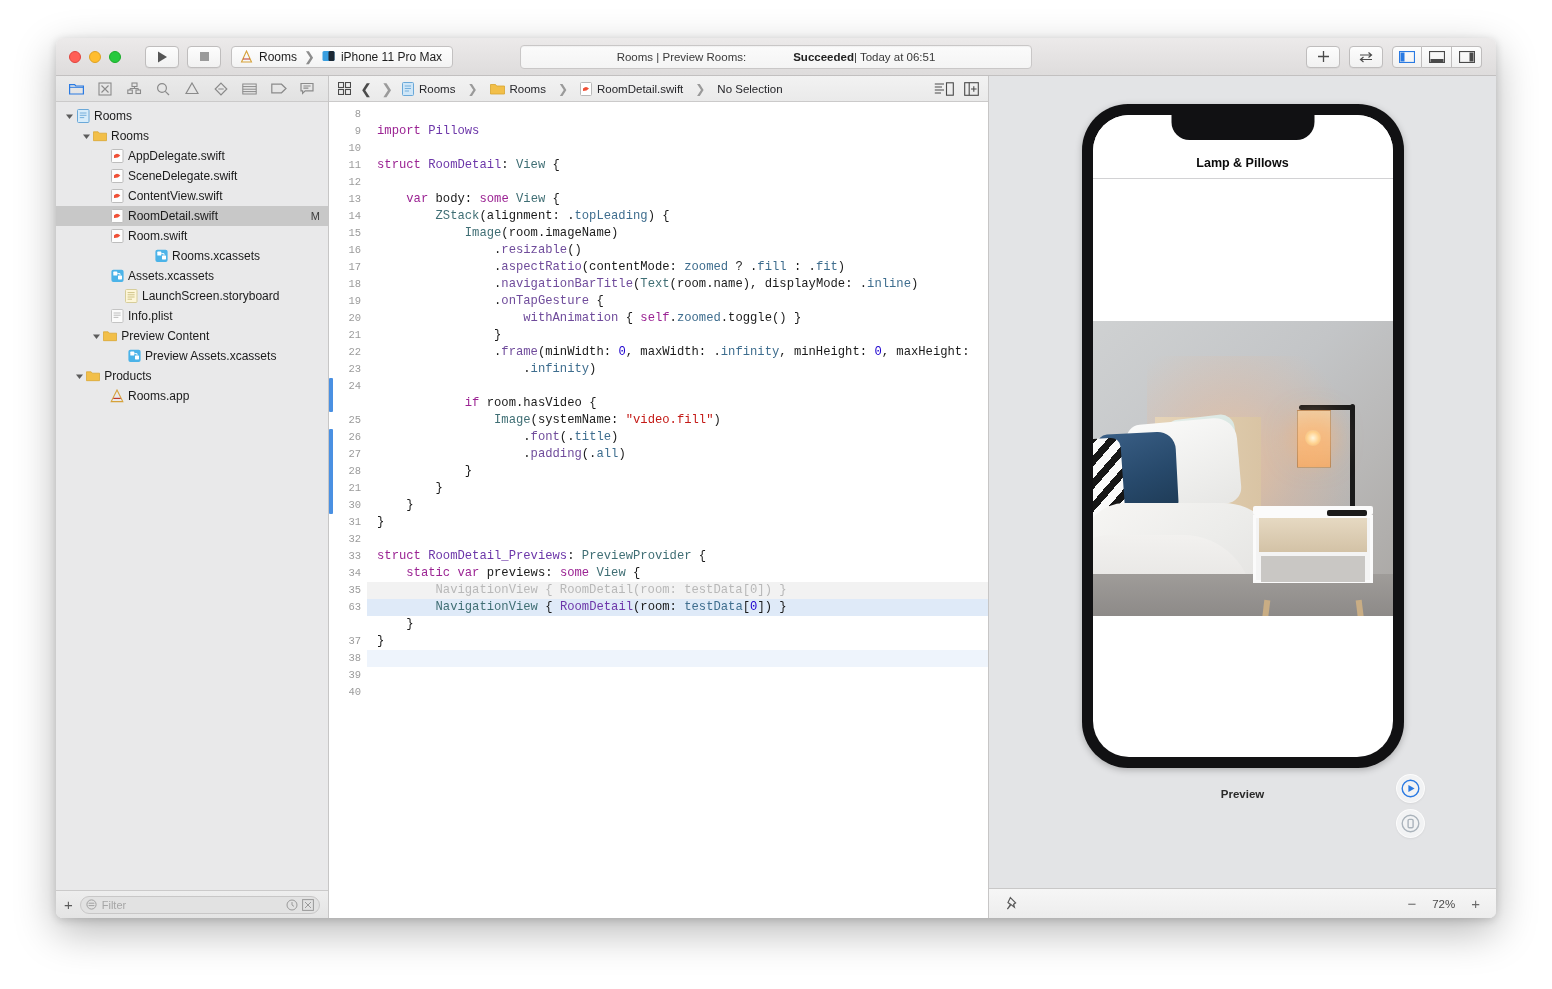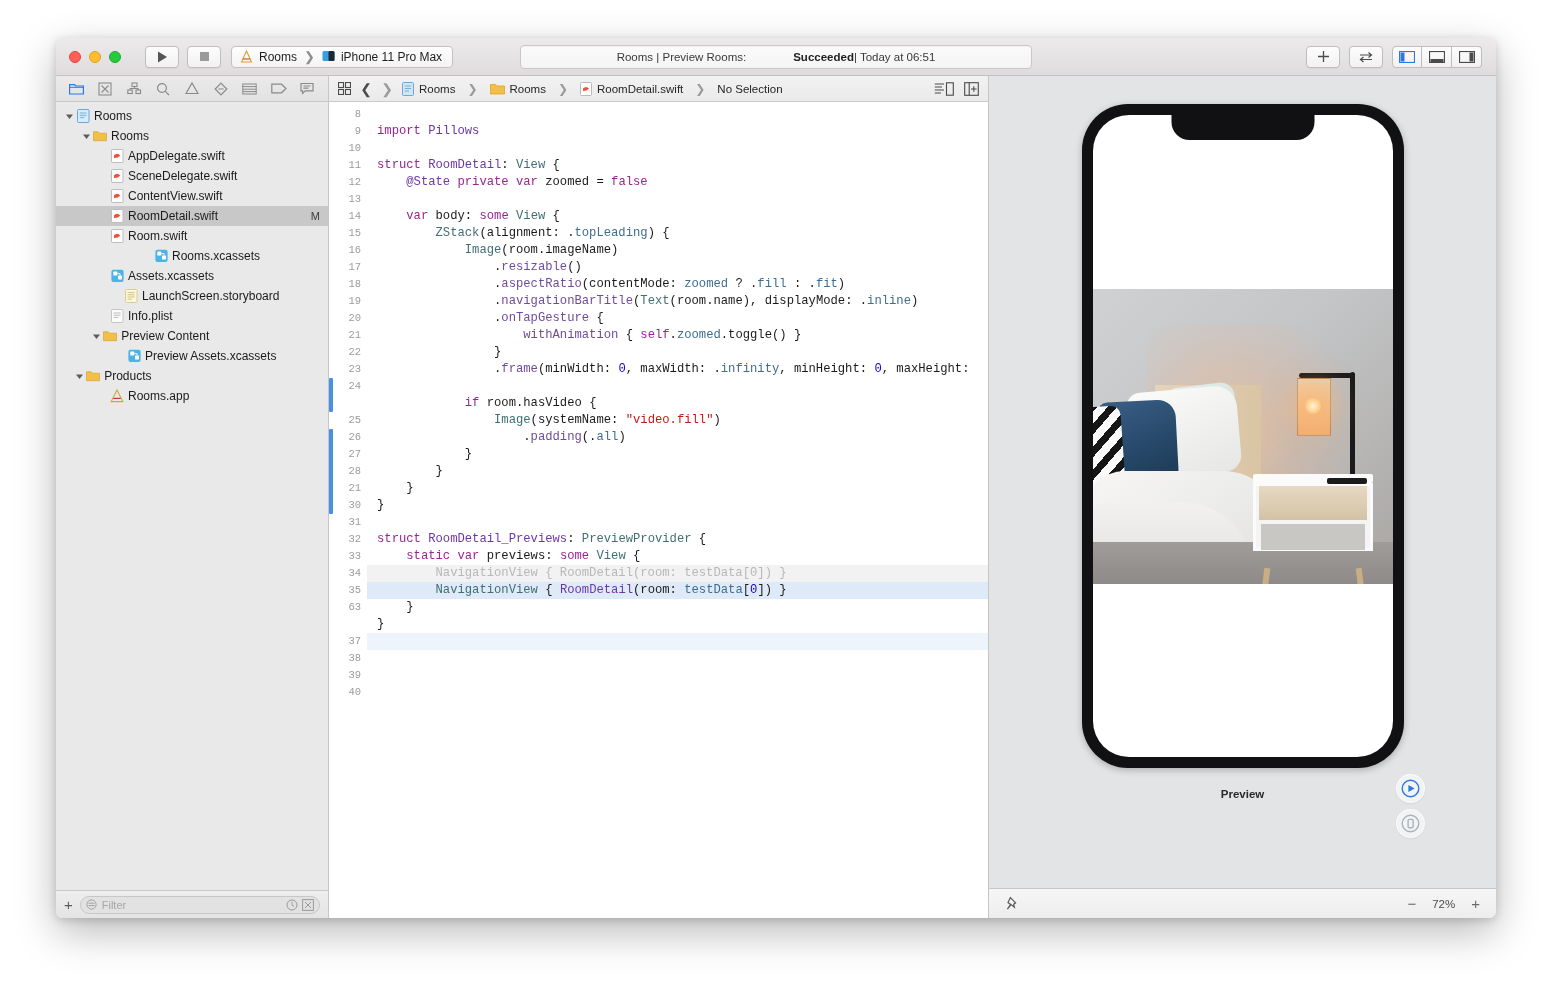--- a/index.html
+++ b/index.html
@@ -757,35 +757,36 @@
             <div class="ln">39</div>
             <div class="ln">40</div>
             <div class="changebar" style="top: 276px; height: 34px; background: rgb(74, 144, 226);"></div>
             <div class="changebar" style="top: 327px; height: 85px; background: rgb(74, 144, 226);"></div>
           </div>
         <div class="code" id="code">
             <div class="cl">&nbsp;</div>
             <div class="cl"><span class="kw">import </span><span class="typ2">Pillows</span></div>
             <div class="cl">&nbsp;</div>
             <div class="cl"><span class="kw">struct </span><span class="typ2">RoomDetail</span><span class="plain">: </span><span class="typ">View</span><span class="plain"> {</span></div>
-            <div class="cl"><span class="plain">    </span><span class="typ2">@State </span><span class="kw">private var </span><span class="plain">zoomed</span><span class="plain"> = </span><span class="kw">false</span></div>
             <div class="cl">&nbsp;</div>
             <div class="cl"><span class="plain">    </span><span class="kw">var </span><span class="plain">body</span><span class="plain">: </span><span class="kw">some </span><span class="typ">View</span><span class="plain"> {</span></div>
             <div class="cl"><span class="plain">        </span><span class="typ">ZStack</span><span class="plain">(alignment: .</span><span class="mem">topLeading</span><span class="plain">) {</span></div>
             <div class="cl"><span class="plain">            </span><span class="typ">Image</span><span class="plain">(room.</span><span class="plain">imageName</span><span class="plain">)</span></div>
             <div class="cl"><span class="plain">                .</span><span class="prop">resizable</span><span class="plain">()</span></div>
             <div class="cl"><span class="plain">                .</span><span class="prop">aspectRatio</span><span class="plain">(contentMode: </span><span class="mem">zoomed</span><span class="plain"> ? .</span><span class="mem">fill</span><span class="plain"> : .</span><span class="mem">fit</span><span class="plain">)</span></div>
             <div class="cl"><span class="plain">                .</span><span class="prop">navigationBarTitle</span><span class="plain">(</span><span class="typ">Text</span><span class="plain">(room.</span><span class="plain">name</span><span class="plain">), displayMode: .</span><span class="mem">inline</span><span class="plain">)</span></div>
             <div class="cl"><span class="plain">                .</span><span class="prop">onTapGesture</span><span class="plain"> {</span></div>
             <div class="cl"><span class="plain">                    </span><span class="prop">withAnimation</span><span class="plain"> { </span><span class="kw">self</span><span class="plain">.</span><span class="mem">zoomed</span><span class="plain">.toggle() }</span></div>
             <div class="cl"><span class="plain">                }</span></div>
             <div class="cl"><span class="plain">                .</span><span class="prop">frame</span><span class="plain">(minWidth: </span><span class="num">0</span><span class="plain">, maxWidth: .</span><span class="mem">infinity</span><span class="plain">, minHeight: </span><span class="num">0</span><span class="plain">, maxHeight:</span></div>
+            <div class="cl"><span class="plain">                    .</span><span class="mem">infinity</span><span class="plain">)</span></div>
             <div class="cl">&nbsp;</div>
             <div class="cl"><span class="plain">            </span><span class="kw">if </span><span class="plain">room.</span><span class="plain">hasVideo</span><span class="plain"> {</span></div>
             <div class="cl"><span class="plain">                </span><span class="typ">Image</span><span class="plain">(systemName: </span><span class="str">"video.fill"</span><span class="plain">)</span></div>
+            <div class="cl"><span class="plain">                    .</span><span class="prop">font</span><span class="plain">(.</span><span class="mem">title</span><span class="plain">)</span></div>
             <div class="cl"><span class="plain">                    .</span><span class="prop">padding</span><span class="plain">(.</span><span class="mem">all</span><span class="plain">)</span></div>
             <div class="cl"><span class="plain">            }</span></div>
             <div class="cl"><span class="plain">        }</span></div>
             <div class="cl"><span class="plain">    }</span></div>
             <div class="cl"><span class="plain">}</span></div>
             <div class="cl">&nbsp;</div>
             <div class="cl"><span class="kw">struct </span><span class="typ2">RoomDetail_Previews</span><span class="plain">: </span><span class="typ">PreviewProvider</span><span class="plain"> {</span></div>
             <div class="cl"><span class="plain">    </span><span class="kw">static var </span><span class="plain">previews</span><span class="plain">: </span><span class="kw">some </span><span class="typ">View</span><span class="plain"> {</span></div>
             <div class="cl ghost"><span class="gray">        NavigationView { RoomDetail(room: testData[0]) }</span></div>
             <div class="cl hl"><span class="plain">        </span><span class="typ">NavigationView</span><span class="plain"> { </span><span class="typ2">RoomDetail</span><span class="plain">(room: </span><span class="mem">testData</span><span class="plain">[</span><span class="num">0</span><span class="plain">]) }</span></div>
@@ -795,20 +796,21 @@
           </div>
       </div>
     </div>
 
     <div class="canvas">
       <div class="canvas-stage">
 
         <div class="phone">
           <div class="phone-screen">
             <div class="notch"></div>
+            <div class="navbar">Lamp &amp; Pillows</div>
             <div class="screen-body">
               <div class="photo">
                 <div class="wall-glow"></div>
                 <div class="headboard"></div>
                 <div class="pillow-mint"></div>
                 <div class="pillow-white1"></div>
                 <div class="pillow-blue"></div>
                 <div class="pillow-geo"></div>
                 <div class="duvet"></div>
                 <div class="duvet2"></div>

